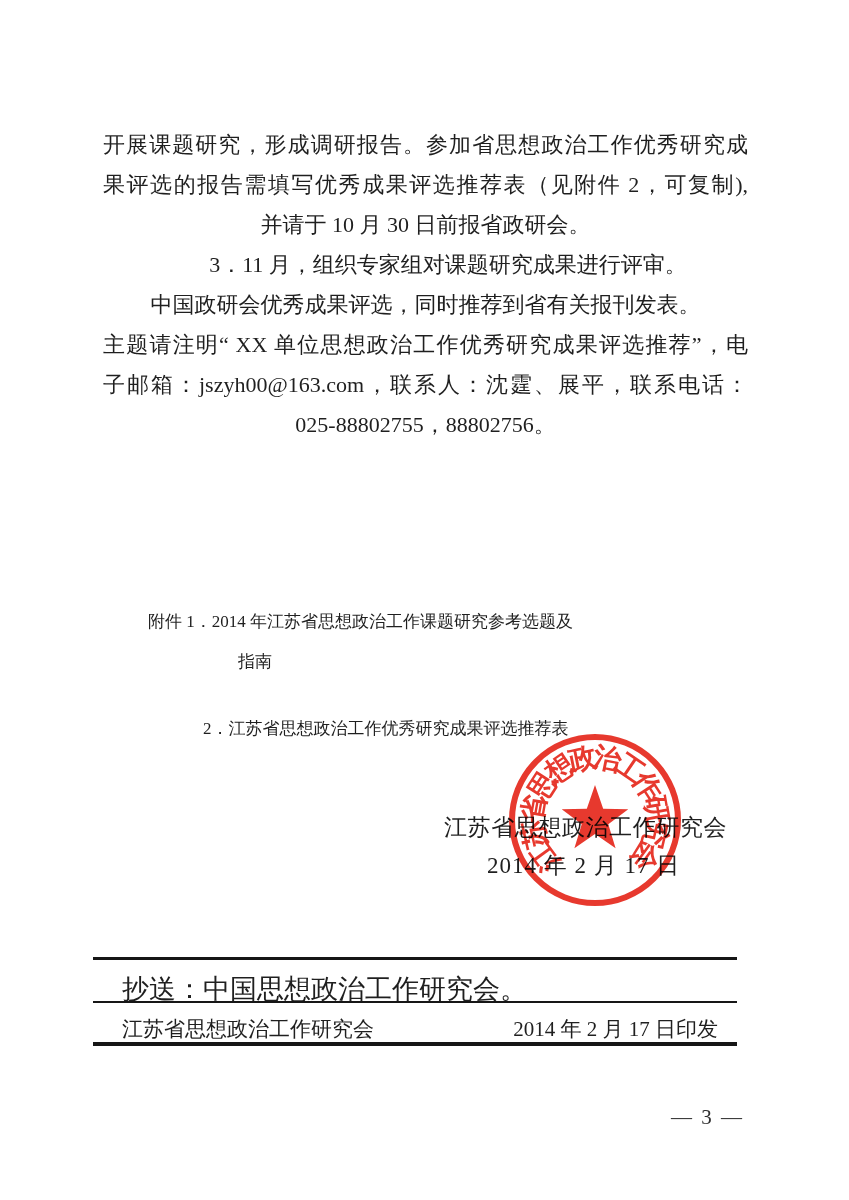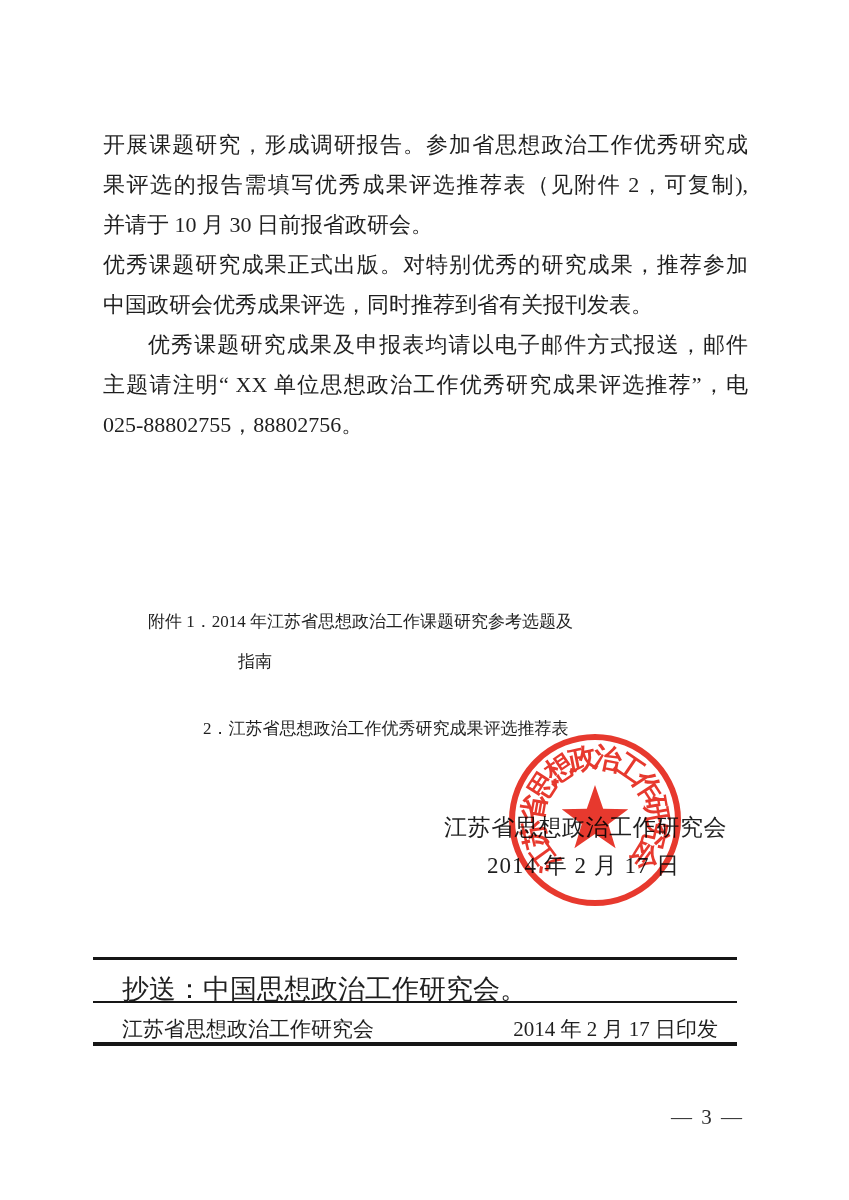--- a/index.html
+++ b/index.html
@@ -3,21 +3,21 @@
 <meta charset="utf-8">
 <style>
   html,body{margin:0;padding:0;background:#ffffff;}
   .page{
     position:relative;width:849px;height:1200px;background:#ffffff;
     font-family:"Liberation Serif","DejaVu Serif",serif;color:#1f1f1f;
     overflow:hidden;
   }
   
   .body-text{position:absolute;left:103px;top:125px;width:645px;font-size:22px;line-height:40px;}
-  .line{white-space:nowrap;}
+  .line{white-space:nowrap;text-align:center;}
   .line.j{white-space:normal;text-align:justify;text-align-last:justify;}
   .line.ind{padding-left:45px;}
   
   .att{position:absolute;font-size:17px;line-height:26px;white-space:nowrap;}
   .att1{left:148px;top:609px;}
   .att2{left:238px;top:649px;}
   .att3{left:203px;top:716px;}
   
   .sig-org{position:absolute;left:444px;top:812px;font-size:23px;letter-spacing:0.6px;white-space:nowrap;}
   .sig-date{position:absolute;left:487px;top:850px;font-size:23px;letter-spacing:1px;white-space:nowrap;}
@@ -34,24 +34,24 @@
 </style>
 </head>
 <body>
 
 <div class="page">
 
   <div class="body-text">
     <div class="line j">开展课题研究，形成调研报告。参加省思想政治工作优秀研究成</div>
     <div class="line j">果评选的报告需填写优秀成果评选推荐表（见附件 2，可复制),</div>
     <div class="line">并请于 10 月 30 日前报省政研会。</div>
-    <div class="line j">优秀课题研究成果正式出版。对特别优秀的研究成果，推荐参加</div>
+    <div class="line ind">3．11 月，组织专家组对课题研究成果进行评审。</div>
     <div class="line">中国政研会优秀成果评选，同时推荐到省有关报刊发表。</div>
-    <div class="line ind j">优秀课题研究成果及申报表均请以电子邮件方式报送，邮件</div>
     <div class="line j">主题请注明“ XX 单位思想政治工作优秀研究成果评选推荐”，电</div>
+    <div class="line j">子邮箱：jszyh00@163.com，联系人：沈霆、展平，联系电话：</div>
     <div class="line">025-88802755，88802756。</div>
   </div>
 
   <div class="att att1">附件 1．2014 年江苏省思想政治工作课题研究参考选题及</div>
   <div class="att att2">指南</div>
   <div class="att att3">2．江苏省思想政治工作优秀研究成果评选推荐表</div>
 
   <div class="sig-org">江苏省思想政治工作研究会</div>
   <div class="sig-date">2014 年 2 月 17 日</div>
 

